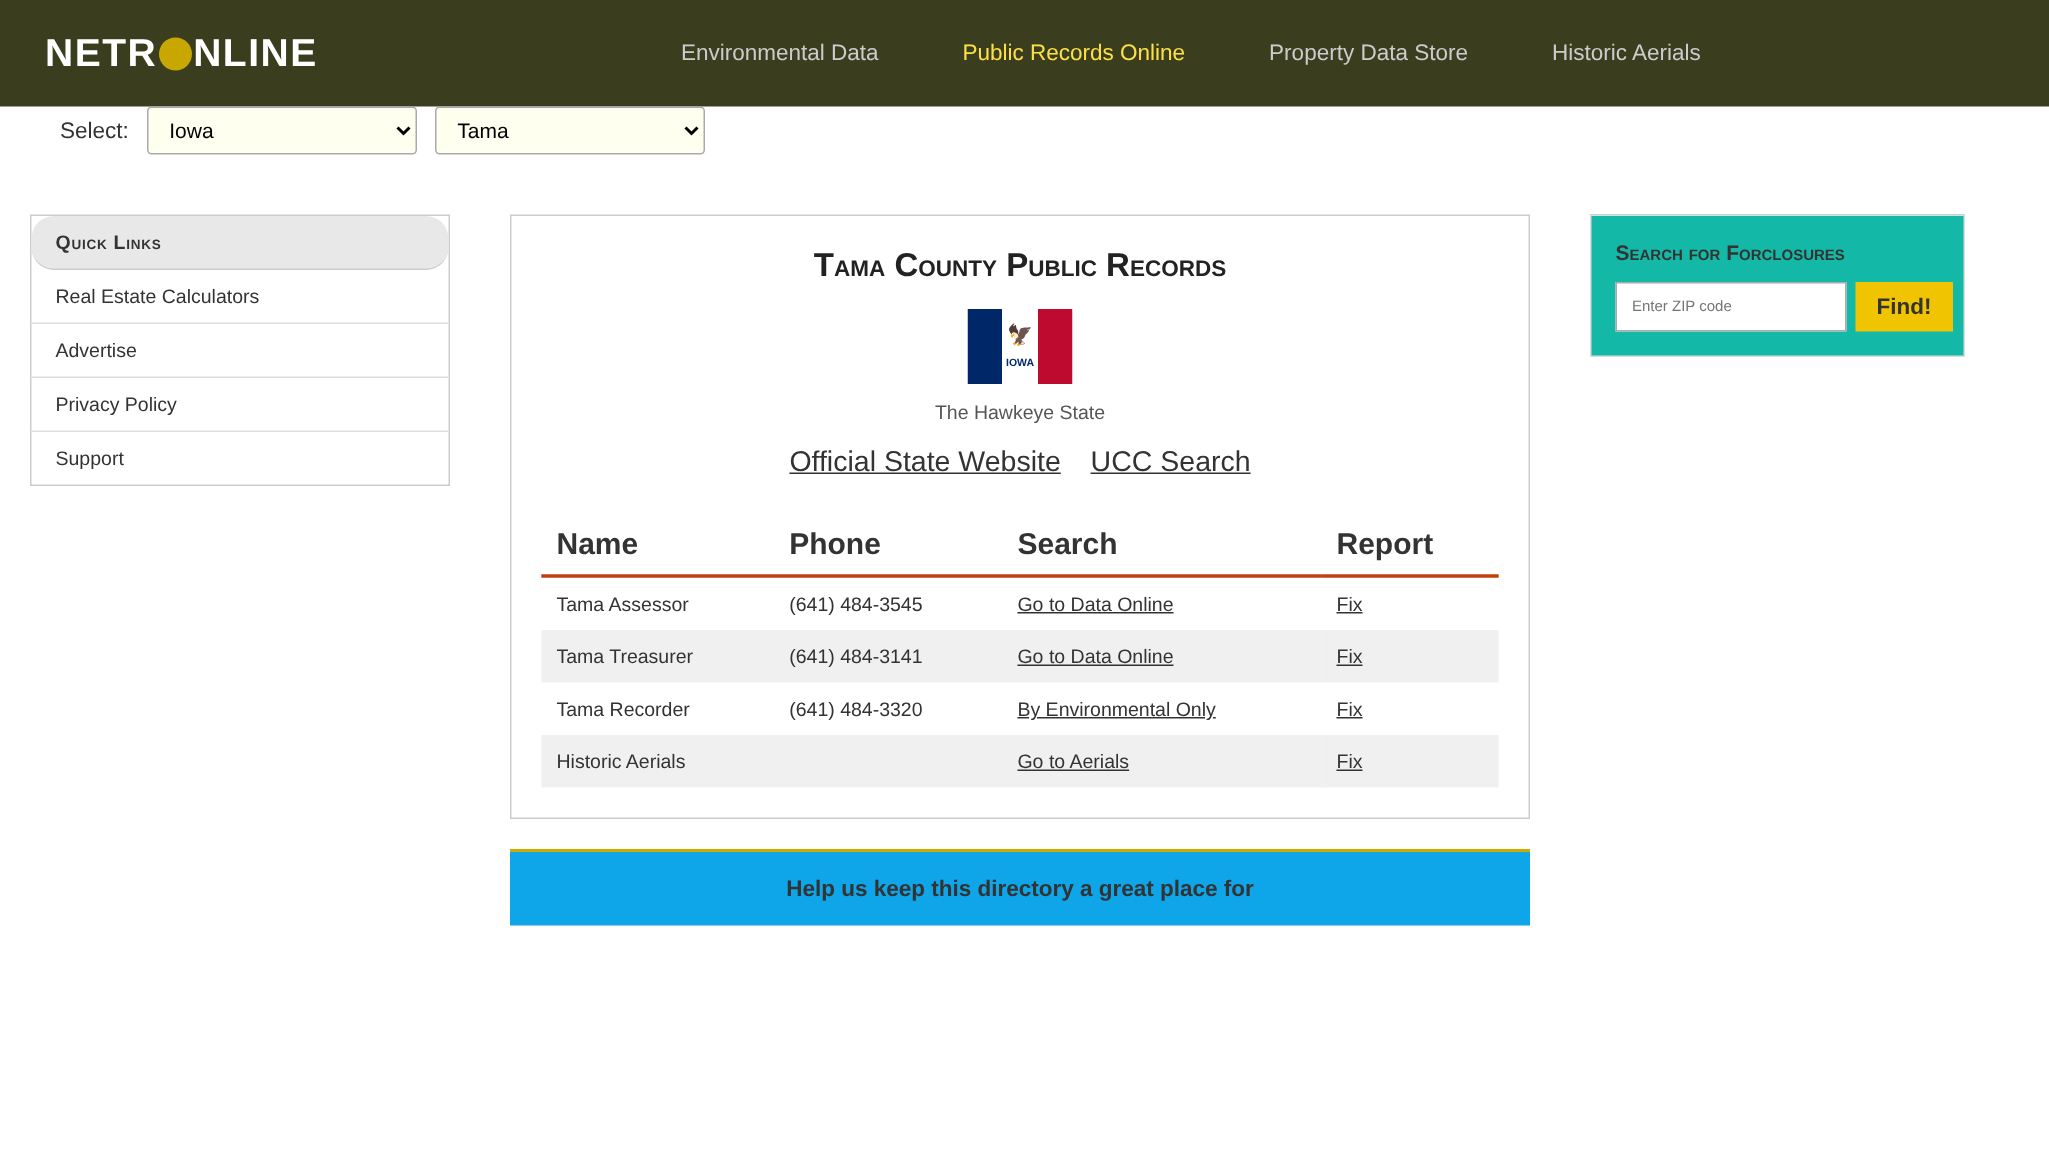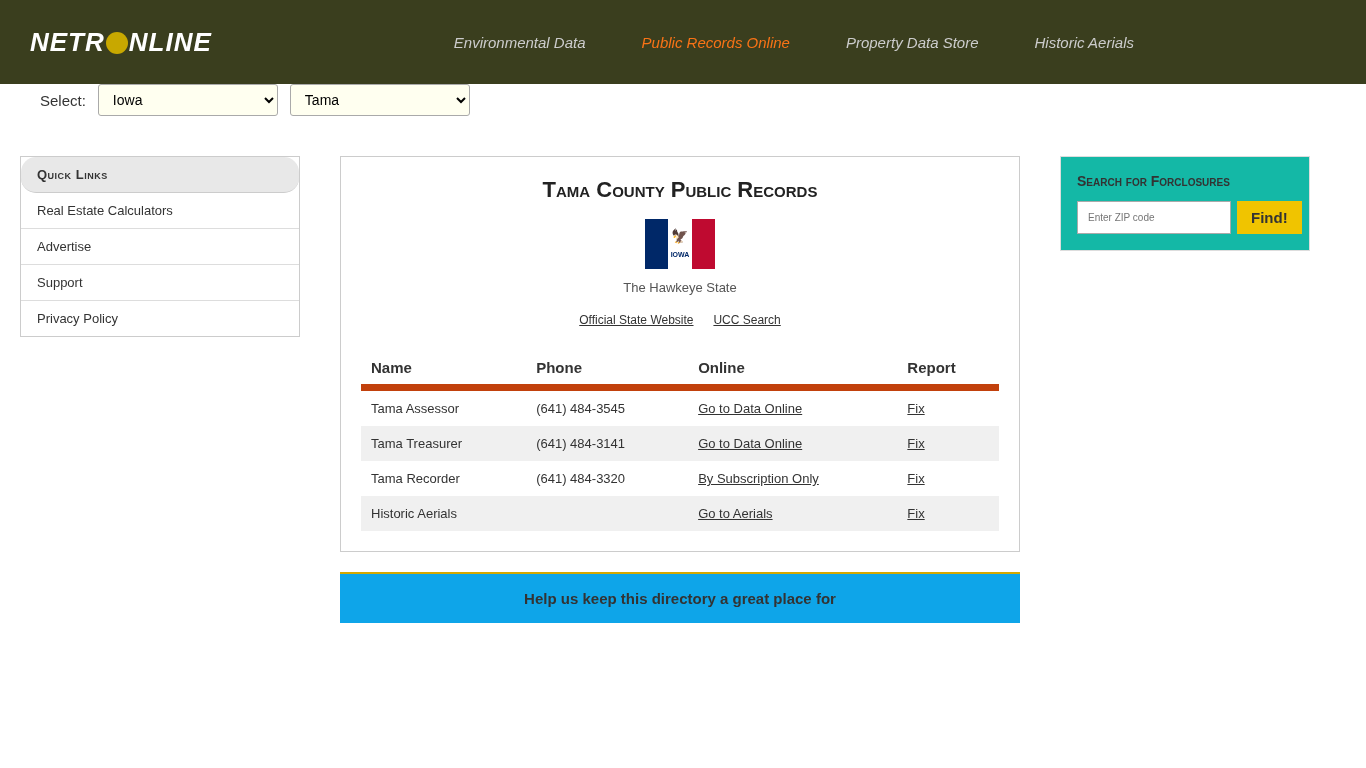--- a/index.html
+++ b/index.html
@@ -1,25 +1,24 @@
 <!DOCTYPE html>
 <html><head>
   <meta charset="utf-8">
   <style>
     * { margin: 0; padding: 0; box-sizing: border-box; }
     body { font-family: Arial, sans-serif; font-size: 14px; color: #333; background: #fff; }
 
     
     #header {
       background-color: #3a3e1e;
-      height: 84px;
+      height: 71px;
       display: flex;
       align-items: center;
       padding: 0 30px;
-      font-style: italic;
     }
     #logo-area {
       display: flex;
       align-items: center;
       margin-right: 40px;
     }
     #logo-text {
       color: #fff;
       font-size: 26px;
       font-weight: bold;
@@ -46,21 +45,21 @@
     }
     .nav-item {
       color: #ccc;
       text-decoration: none;
       font-size: 15px;
       padding: 0 28px;
       cursor: pointer;
       white-space: nowrap;
     }
     .nav-item.active {
-      color: #f97316;
+      color: #fde047;
     }
 
     
     #main-wrapper {
       display: flex;
       padding: 20px 0;
     }
 
     
     #sidebar {
@@ -146,38 +145,38 @@
       color: #555;
       margin-bottom: 16px;
     }
     #state-links {
       text-align: center;
       margin-bottom: 24px;
     }
     .state-link {
       color: #333;
       text-decoration: underline;
-      font-size: 12px;
+      font-size: 19px;
       margin: 3px 8px;
       cursor: pointer;
     }
 
     
     #records-table {
       width: 100%;
       border-collapse: collapse;
       margin-top: 10px;
     }
     #records-table th {
       text-align: left;
       padding: 8px 10px;
-      font-size: 15px;
-      font-weight: bold;
-      color: #333;
-      border-bottom: 7px solid #c2410c;
+      font-size: 20px;
+      font-weight: bold;
+      color: #333;
+      border-bottom: 2px solid #c2410c;
     }
     #records-table td {
       padding: 10px 10px;
       font-size: 13px;
       vertical-align: top;
     }
     .row-white { background: #fff; }
     .row-gray { background: #f0f0f0; }
     .table-link {
       color: #333;
@@ -258,22 +257,22 @@
   <select class="select-dropdown"><option>Tama</option></select>
 </div>
 
 <div id="main-wrapper">
 
   <div id="sidebar">
     <div id="quick-links-box">
       <div id="quick-links-title">Quick Links</div>
       <a class="sidebar-link">Real Estate Calculators</a>
       <a class="sidebar-link">Advertise</a>
+      <a class="sidebar-link">Privacy Policy</a>
       <a class="sidebar-link">Support</a>
-      <a class="sidebar-link">Privacy Policy</a>
     </div>
   </div>
 
   <div id="content">
     <div id="county-content">
 
       <div id="county-title">Tama County Public Records</div>
 
       <div id="state-flag-area">
         <svg width="70" height="50" viewBox="0 0 70 50">
@@ -295,41 +294,41 @@
       <div id="state-links">
         <a class="state-link">Official State Website</a>
         <a class="state-link">UCC Search</a>
       </div>
 
       <table id="records-table">
         <thead>
           <tr>
             <th>Name</th>
             <th>Phone</th>
-            <th>Online</th>
+            <th>Search</th>
             <th>Report</th>
           </tr>
         </thead>
         <tbody id="records-tbody">
         <tr class="row-white">
               <td>Tama Assessor</td>
               <td>(641) 484-3545</td>
               <td><a class="table-link" href="#">Go to Data Online</a></td>
               <td><a class="table-link" href="#">Fix</a></td>
             </tr>
             <tr class="row-gray">
               <td>Tama Treasurer</td>
               <td>(641) 484-3141</td>
               <td><a class="table-link" href="#">Go to Data Online</a></td>
               <td><a class="table-link" href="#">Fix</a></td>
             </tr>
             <tr class="row-white">
               <td>Tama Recorder</td>
               <td>(641) 484-3320</td>
-              <td><a class="table-link" href="#">By Subscription Only</a></td>
+              <td><a class="table-link" href="#">By Environmental Only</a></td>
               <td><a class="table-link" href="#">Fix</a></td>
             </tr>
             <tr class="row-gray">
               <td>Historic Aerials</td>
               <td></td>
               <td><a class="table-link" href="#">Go to Aerials</a></td>
               <td><a class="table-link" href="#">Fix</a></td>
             </tr>
           </tbody>
       </table>

